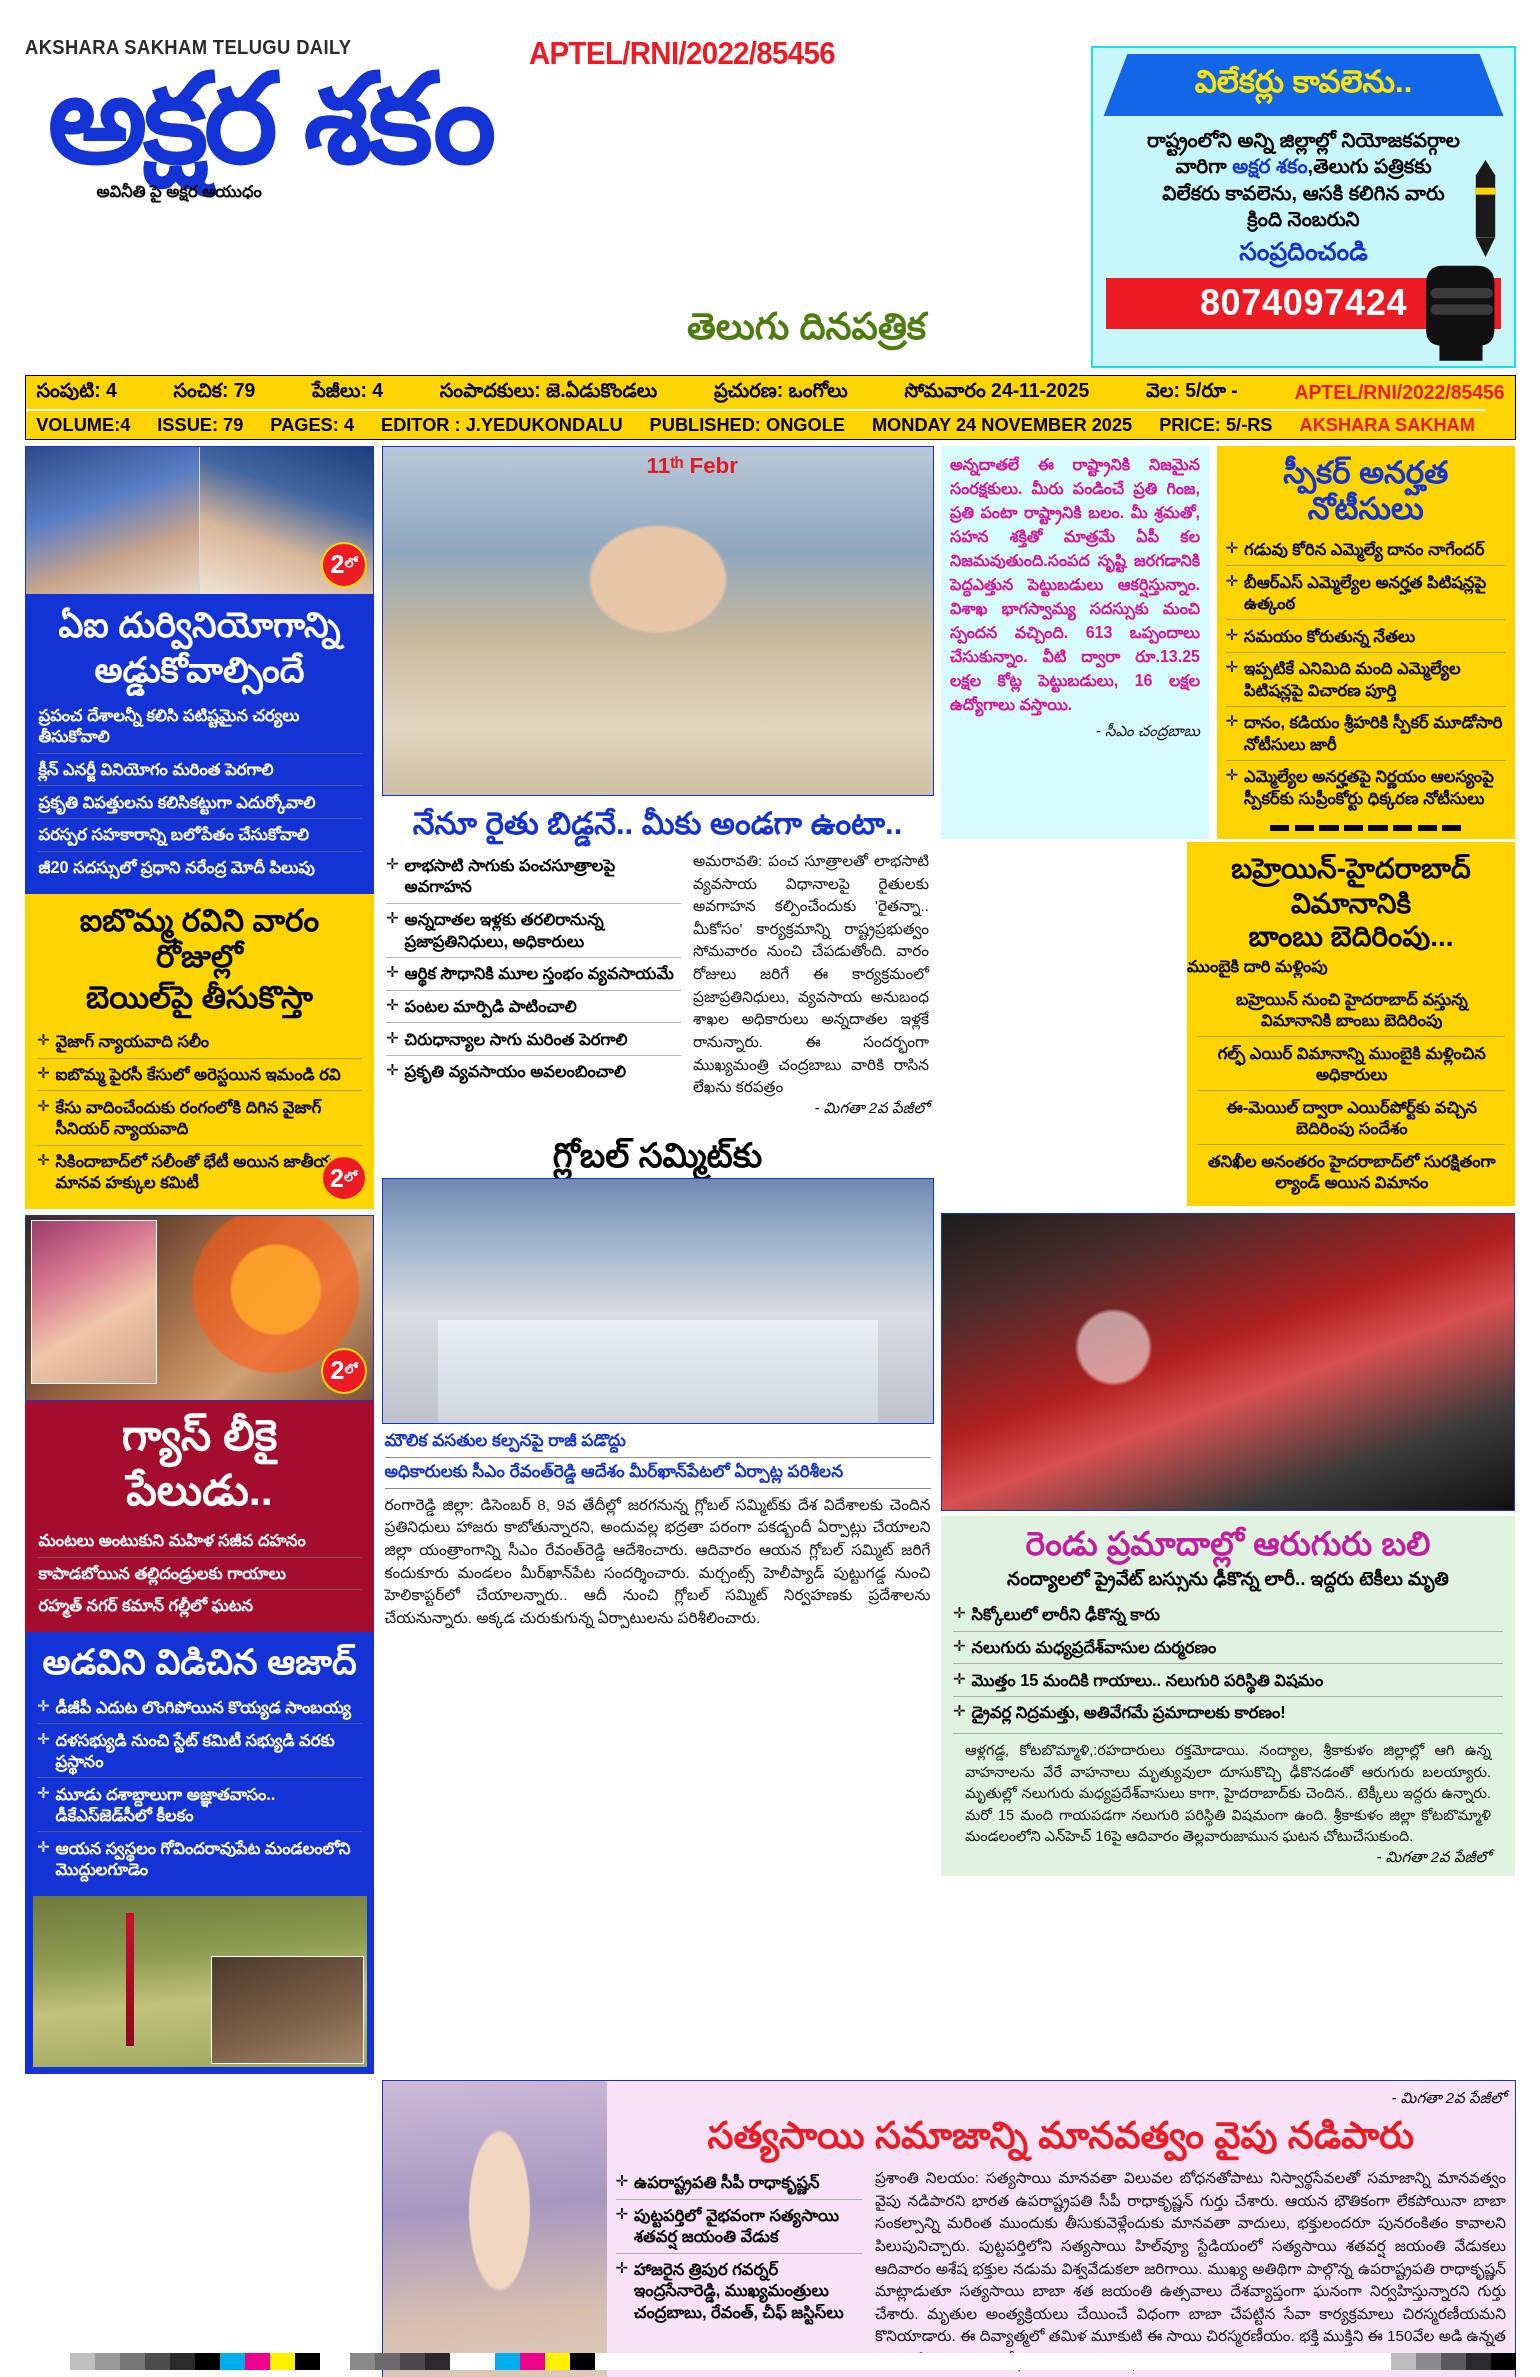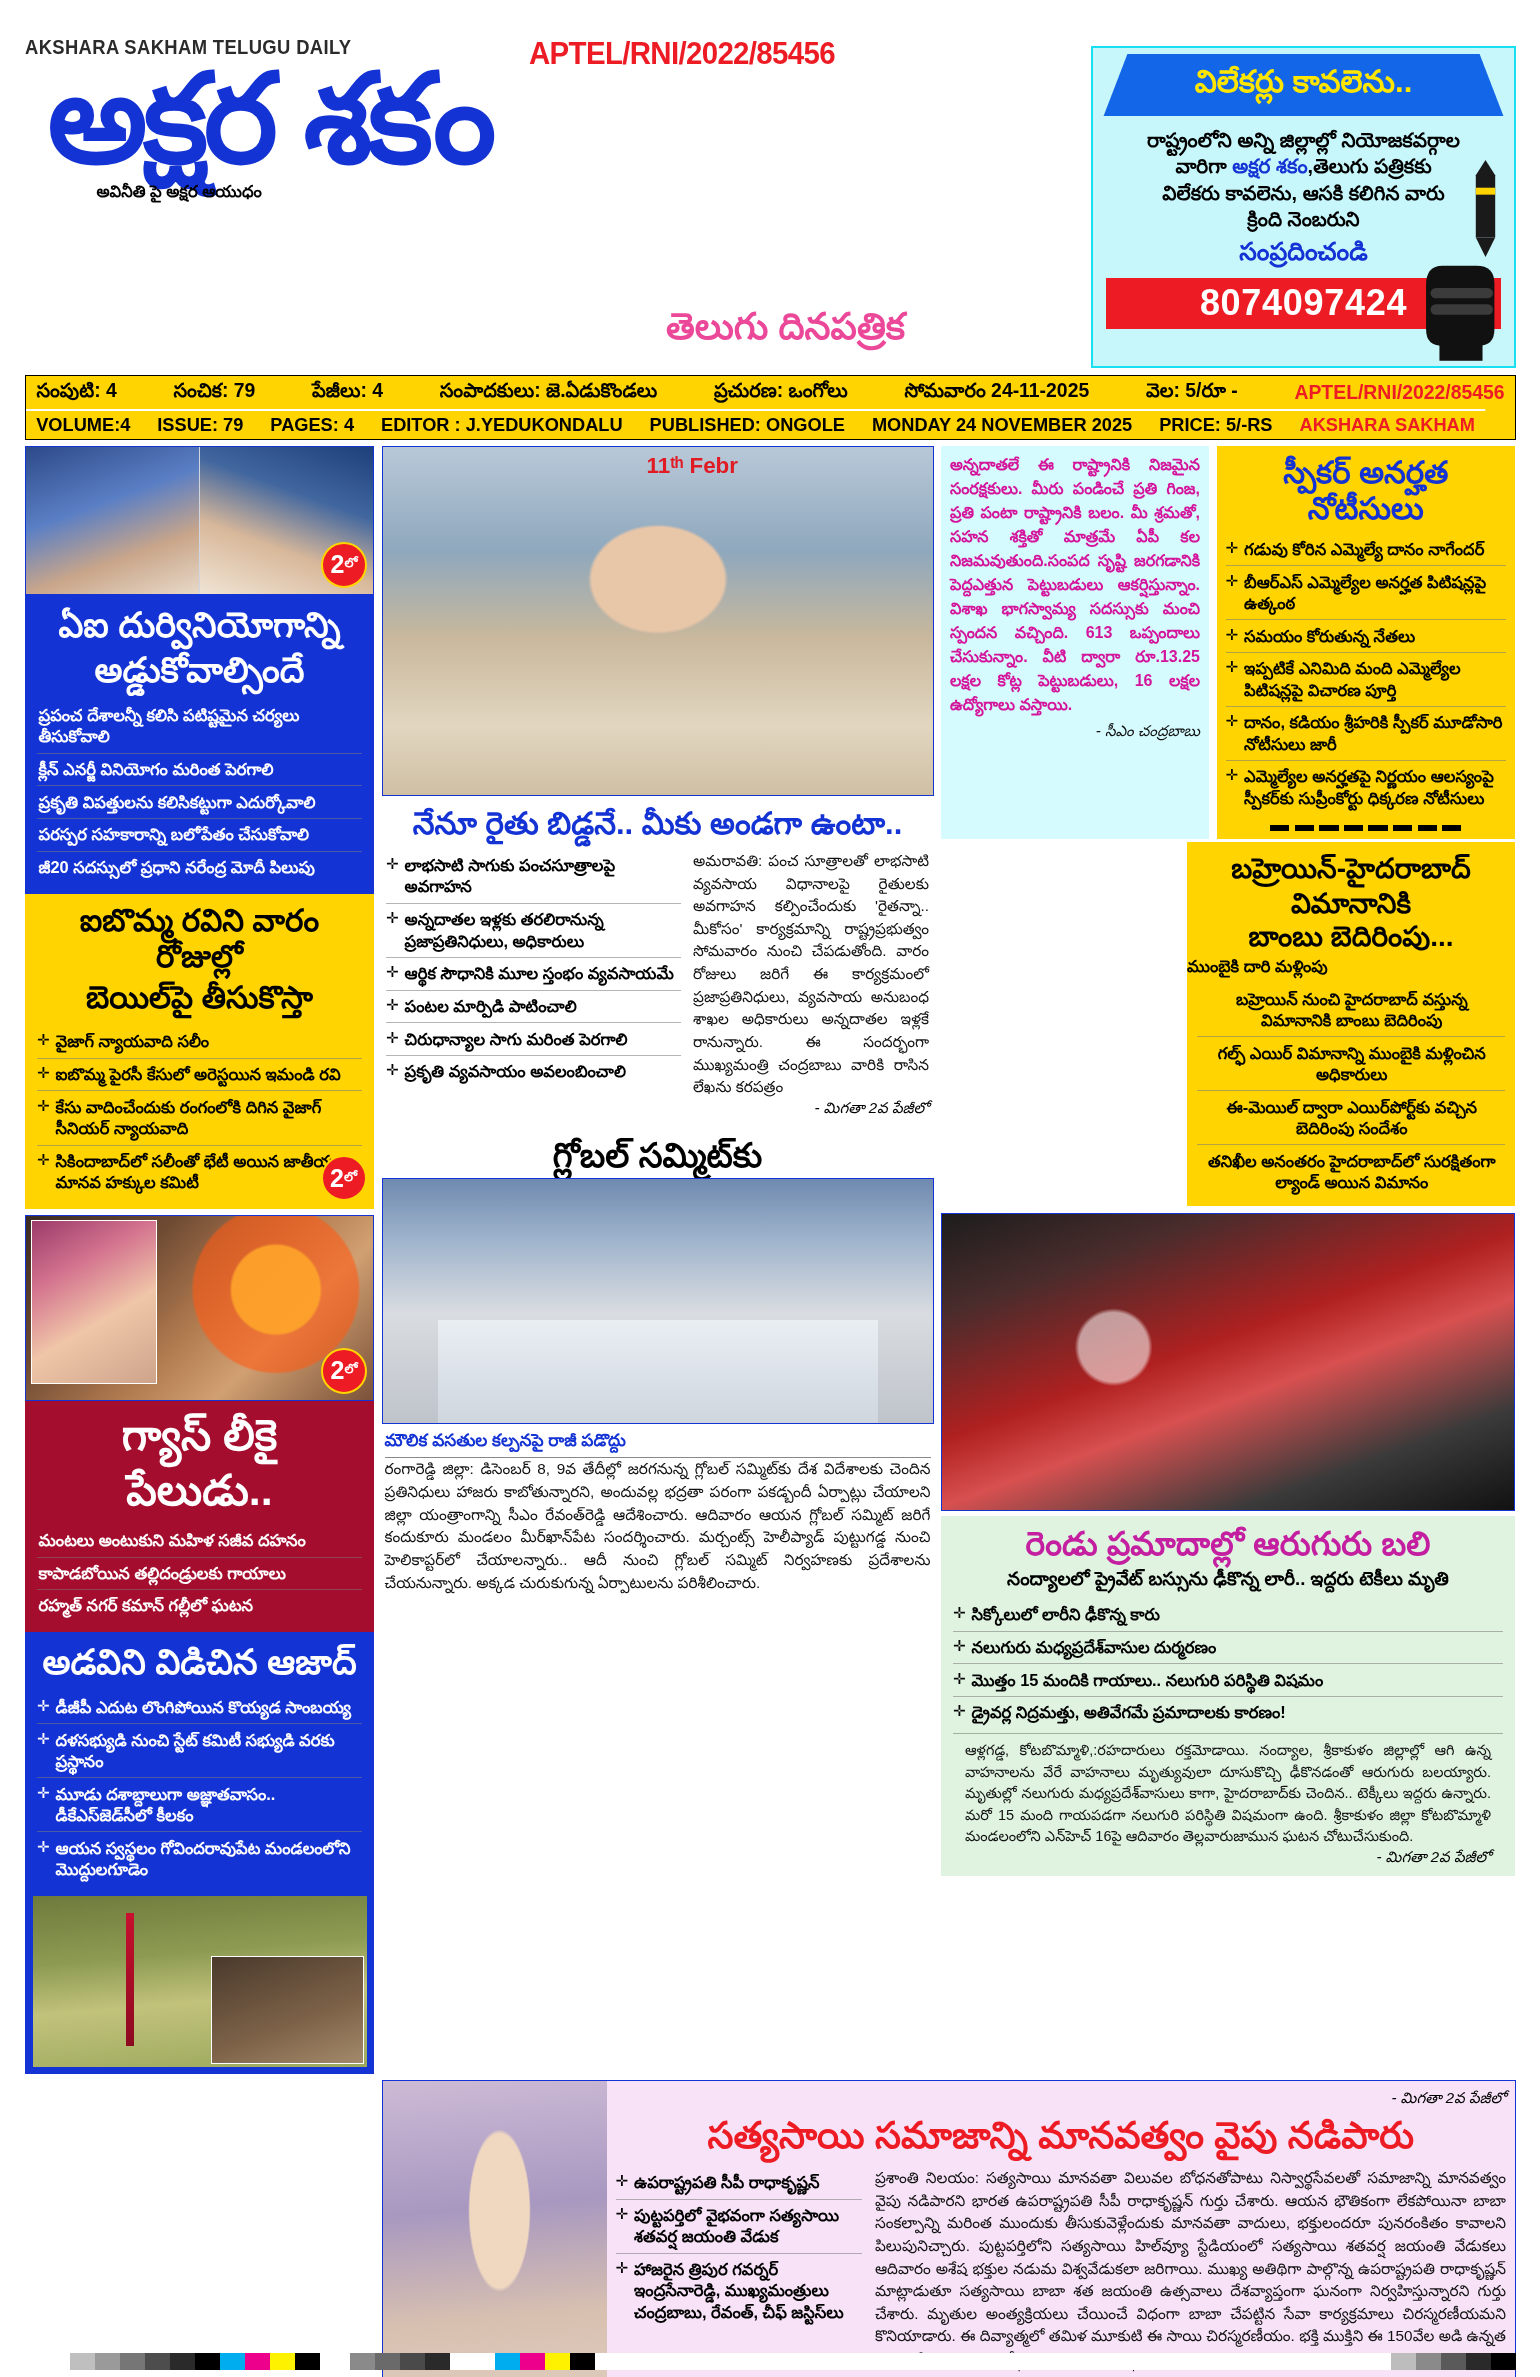--- a/index.html
+++ b/index.html
@@ -26,22 +26,22 @@
     transform-origin:left center; white-space:nowrap;
   }
   .m-title-wrap { position:absolute; top:60px; left:22.4px; width:1043px; }
   .m-title {
     color:#1433d4; font-size:125px; font-weight:bold; line-height:.95;
     letter-spacing:-4.5px; white-space:nowrap;
     font-family:"Liberation Sans","DejaVu Sans",sans-serif;
   }
   .m-tagline { color:#000; font-size:16.4px; font-weight:bold; margin-top:3px; margin-left:49px; }
   .m-sub {
-    position:absolute; top:306px; left:641px;
-    color:#ec4899; font-size:37px; font-weight:bold; white-space:nowrap;text-align:right;
+    position:absolute; top:306px; left:662px;
+    color:#4d7c0f; font-size:37px; font-weight:bold; white-space:nowrap;text-align:right;
   }
 
   
   .adbox {
     position:absolute; top:46px; right:0px; width:425px; height:322px;
     background:#c8f7fb; border:2.2px solid #19e0f0;
   }
   .adbox-banner {
     background:#1366e8; color:#ffe600; font-size:31px; font-weight:bold;
     text-align:center; padding:10.4px 0 9px; margin:6px 10.4px 0;
@@ -388,20 +388,21 @@
         </div>
       </div>
 
       <div style="background:#fff;padding-top:7.5px">
         <div class="bigtitle" style="font-size:34px;color:#000;padding:3px">గ్లోబల్ సమ్మిట్‌కు</div>
 
         <div class="photo photo-summit boxborder"></div>
 
         <div style="padding:7.5px 3px 0">
           <div style="color:#1433d4;font-size:17px;font-weight:bold;border-bottom:0.7px solid #888;padding-bottom:3px">మౌలిక వసతుల కల్పనపై రాజీ పడొద్దు</div>
+          <div style="color:#1433d4;font-size:17px;font-weight:bold;border-bottom:0.7px solid #888;padding:3.7px 0 3px;margin-bottom:4.5px">అధికారులకు సీఎం రేవంత్‌రెడ్డి ఆదేశం  మీర్‌ఖాన్‌పేటలో ఏర్పాట్ల పరిశీలన</div>
           <div class="bodytext">రంగారెడ్డి జిల్లా: డిసెంబర్ 8, 9వ తేదీల్లో జరగనున్న గ్లోబల్ సమ్మిట్‌కు దేశ విదేశాలకు చెందిన ప్రతినిధులు హాజరు కాబోతున్నారని, అందువల్ల భద్రతా పరంగా పకడ్బందీ ఏర్పాట్లు చేయాలని జిల్లా యంత్రాంగాన్ని సీఎం రేవంత్‌రెడ్డి ఆదేశించారు. ఆదివారం ఆయన గ్లోబల్ సమ్మిట్ జరిగే కందుకూరు మండలం మీర్‌ఖాన్‌పేట సందర్శించారు. మర్చంట్స్ హెలీప్యాడ్ పుట్టుగడ్డ నుంచి హెలికాప్టర్‌లో చేయాలన్నారు.. ఆదీ నుంచి గ్లోబల్ సమ్మిట్ నిర్వహణకు ప్రదేశాలను చేయనున్నారు. అక్కడ చురుకుగున్న ఏర్పాటులను పరిశీలించారు.</div>
         </div>
       </div>
     </div>
 
     <div class="col-right">
 
       <div style="display:flex; gap:7.5px">
         <div class="hl-cyan" style="width:268px;padding:7.5px 9px">
           <div style="color:#d4149b;font-size:16px;font-weight:bold;line-height:1.5;text-align:justify">అన్నదాతలే ఈ రాష్ట్రానికి నిజమైన సంరక్షకులు. మీరు పండించే ప్రతి గింజ, ప్రతి పంటా రాష్ట్రానికి బలం. మీ శ్రమతో, సహన శక్తితో మాత్రమే ఏపీ కల నిజమవుతుంది.సంపద సృష్టి జరగడానికి పెద్దఎత్తున పెట్టుబడులు ఆకర్షిస్తున్నాం. విశాఖ భాగస్వామ్య సదస్సుకు మంచి స్పందన వచ్చింది. 613 ఒప్పందాలు చేసుకున్నాం. వీటి ద్వారా రూ.13.25 లక్షల కోట్ల పెట్టుబడులు, 16 లక్షల ఉద్యోగాలు వస్తాయి.</div>

